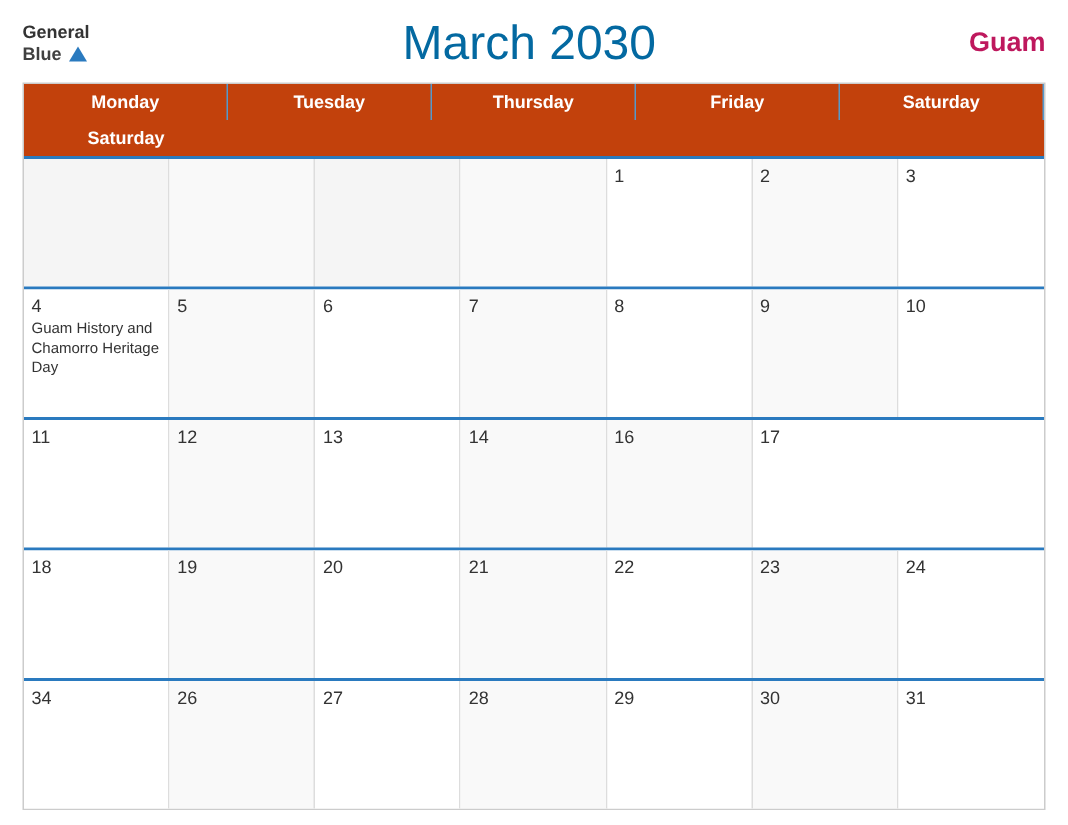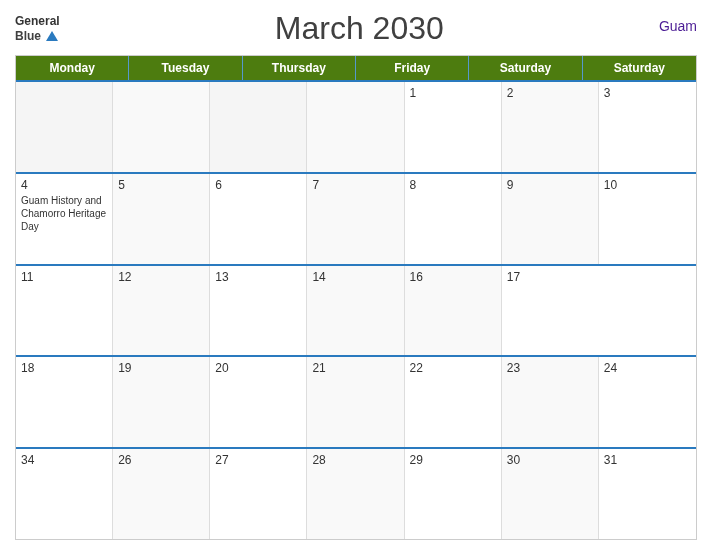--- a/index.html
+++ b/index.html
@@ -44,41 +44,41 @@
       height: 0;
       border-left: 6px solid transparent;
       border-right: 6px solid transparent;
       border-bottom: 10px solid #2a7abf;
       margin-left: 2px;
       vertical-align: middle;
     }
     .title {
       font-size: 32px;
       font-weight: normal;
-      color: #404040;
+      color: #0369a1;
       text-align: center;
       flex: 1;
     }
     .region {
-      font-size: 14px;
-      color: #4c1d95;
-      font-weight: normal;
+      font-size: 18px;
+      color: #be185d;
+      font-weight: bold;
       align-self: flex-start;
       padding-top: 8px;
     }
     .calendar {
       flex: 1;
       display: flex;
       flex-direction: column;
       border: 1px solid #ccc;
     }
     .cal-header-row {
       display: grid;
-      grid-template-columns: repeat(6, 1fr);
-      background: #4d7c0f;
+      grid-template-columns: repeat(5, 1fr);
+      background: #c2410c;
     }
     .cal-header-cell {
       color: #fff;
       font-size: 12px;
       font-weight: bold;
       text-align: center;
       padding: 5px 4px;
       border-right: 1px solid #5599cc;
     }
     .cal-header-cell:last-child {

